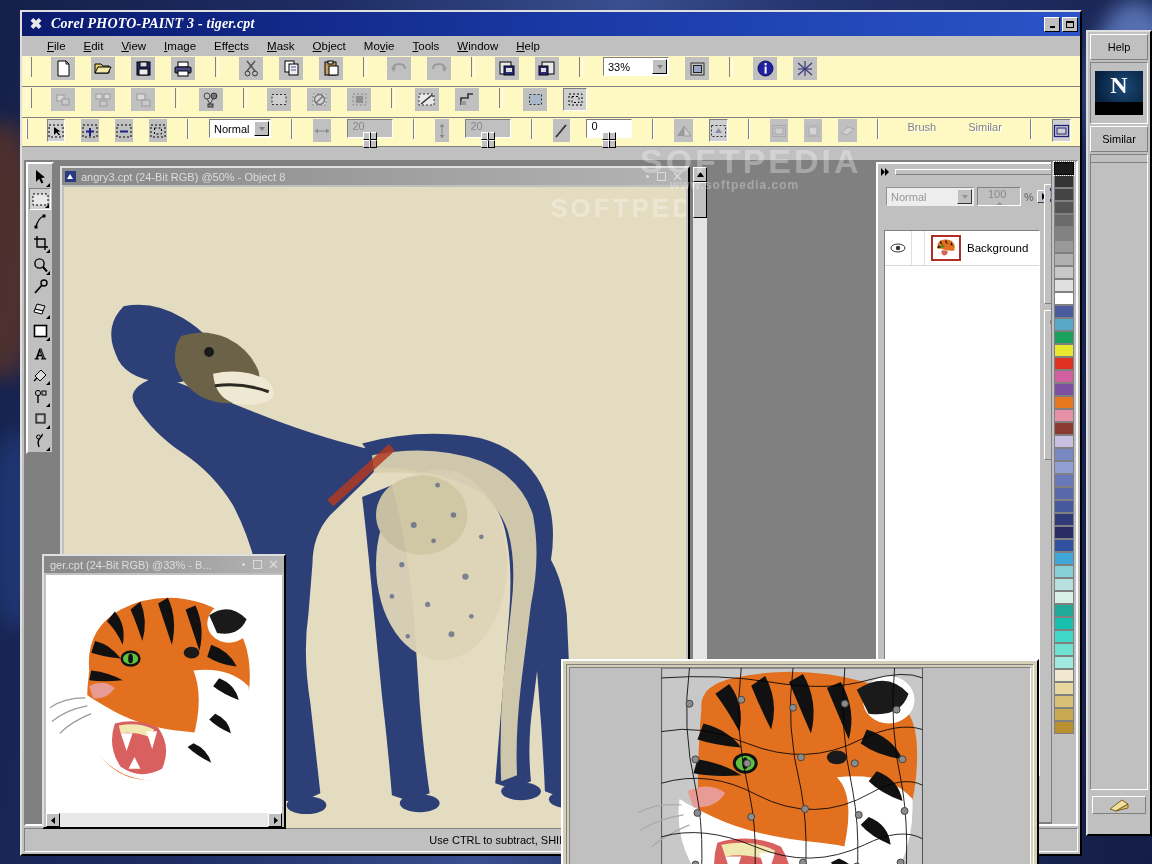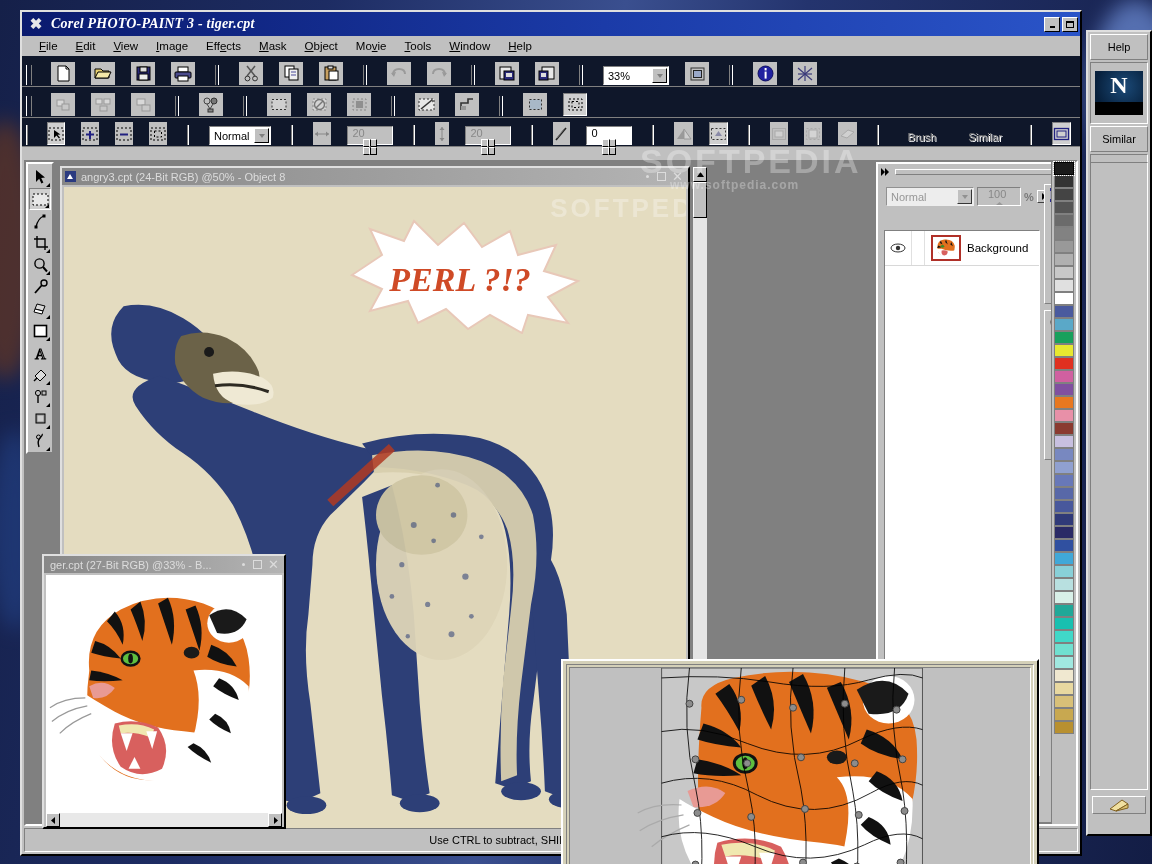--- a/index.html
+++ b/index.html
@@ -21,26 +21,26 @@
   #titlebar .ttl{color:#fff;font-style:italic;font-weight:bold;font-size:14px;letter-spacing:.2px;
      font-family:"Liberation Serif",serif;}
   #titlebar .spacer{flex:1;}
   .winbtn{width:16px;height:15px;background:#c0c0c0;border:1px solid;
      border-color:#ffffff #000 #000 #ffffff;display:flex;align-items:center;justify-content:center;
      margin-left:2px;box-sizing:border-box;}
   .mini-dot{width:5px;height:2px;background:#000;margin-top:5px;}
   .maxbox{width:8px;height:7px;border:1px solid #000;border-top-width:2px;box-sizing:border-box;}
 
   
-  #menubar{height:20px;display:flex;align-items:center;padding-left:8px;gap:0;background:#c0c0c0;}
+  #menubar{height:20px;display:flex;align-items:center;padding-left:16px;gap:0;background:#c0c0c0;}
   #menubar .mi{padding:2px 9px;color:#000;font-size:11.5px;cursor:default;}
   #menubar .mi u{text-decoration:underline;}
 
   
-  .tbrow{display:flex;align-items:flex-end;height:28px;padding:1px 4px;background:#0f172a;gap:16px;}
+  .tbrow{display:flex;align-items:flex-start;height:28px;padding:1px 4px;background:#fef9c3;gap:16px;}
   .tbgrip{width:4px;height:20px;border-left:1px solid #fff;border-right:1px solid #808080;margin-right:3px;}
   .tbtn{width:24px;height:23px;display:flex;align-items:center;justify-content:center;
      background:#c0c0c0;box-sizing:border-box;border:1px solid transparent;}
   .tbtn.down{border-color:#808080 #ffffff #ffffff #808080;background:#cfcfcf;}
   .tbtn svg{display:block;}
   .sep{width:2px;height:20px;border-left:1px solid #808080;border-right:1px solid #fff;margin:0 4px;}
   .combo{height:19px;background:#fff;border:1px solid;border-color:#808080 #ffffff #ffffff #808080;
      display:flex;align-items:center;box-sizing:border-box;}
   .combo .val{flex:1;padding:0 4px;font-size:11px;color:#000;white-space:nowrap;overflow:hidden;}
   .combo .arw{width:15px;height:15px;margin:1px;background:#c0c0c0;border:1px solid;
@@ -660,35 +660,29 @@
               <ellipse cx="244" cy="622" rx="20" ry="9"></ellipse>
                 <ellipse cx="358" cy="620" rx="20" ry="9"></ellipse>
               <ellipse cx="460" cy="608" rx="20" ry="9"></ellipse>
                 <ellipse cx="508" cy="616" rx="20" ry="9"></ellipse>
             </g>
 
             <path d="M268 318 L330 262" stroke="#b03a22" stroke-width="9" fill="none" opacity=".85"></path>
           </svg>
 
           
-          <div style="position:absolute;left:278px;top:32px;width:240px;height:115px;">
-            <svg width="240" height="115" viewBox="0 0 240 115">
-              <polygon points="10,56 40,36 28,10 62,22 72,2 96,26 122,4 140,28 168,12 176,36 214,26 202,52 236,62 206,78 226,104 186,96 180,114 148,96 126,110 104,90 76,104 66,82 28,92 40,70" fill="#ffffff" stroke="#e8c8b8" stroke-width="2"></polygon>
-              <text x="118" y="72" text-anchor="middle" font-family="Liberation Serif,serif" font-size="34" font-style="italic" font-weight="bold" fill="#cf4a26">PERL ?!?</text>
-            </svg>
-          </div>
 
           
           <div class="watermark" style="right:-40px;top:6px;font-size:26px;">SOFTPEDIA</div>
         </div>
       </div>
 
       <div class="mdi" style="left:16px;top:392px;width:244px;height:275px;z-index:20;">
         <div class="mdi-ttl">
-          <div class="t">ger.cpt (27-Bit RGB) @33%   - B...</div>
+          <div class="t">ger.cpt (24-Bit RGB) @33%   - B...</div>
           <div class="sp"></div>
           <div class="dotglyph"></div>
           <div class="sqglyph"></div>
           <div class="xglyph">✕</div>
         </div>
         <div style="position:absolute;left:2px;top:19px;right:2px;bottom:14px;background:#fff;overflow:hidden;">
           <svg width="100%" height="100%" viewBox="0 0 240 240" preserveAspectRatio="xMidYMid meet">
             <rect width="240" height="240" fill="#ffffff"></rect>
 
             <path d="M44 96 Q40 54 76 34 Q116 14 160 28 Q200 42 206 84 Q212 126 190 160 Q168 196 124 206 Q80 214 56 184 Q36 156 44 96 Z" fill="#e2701e"></path>

